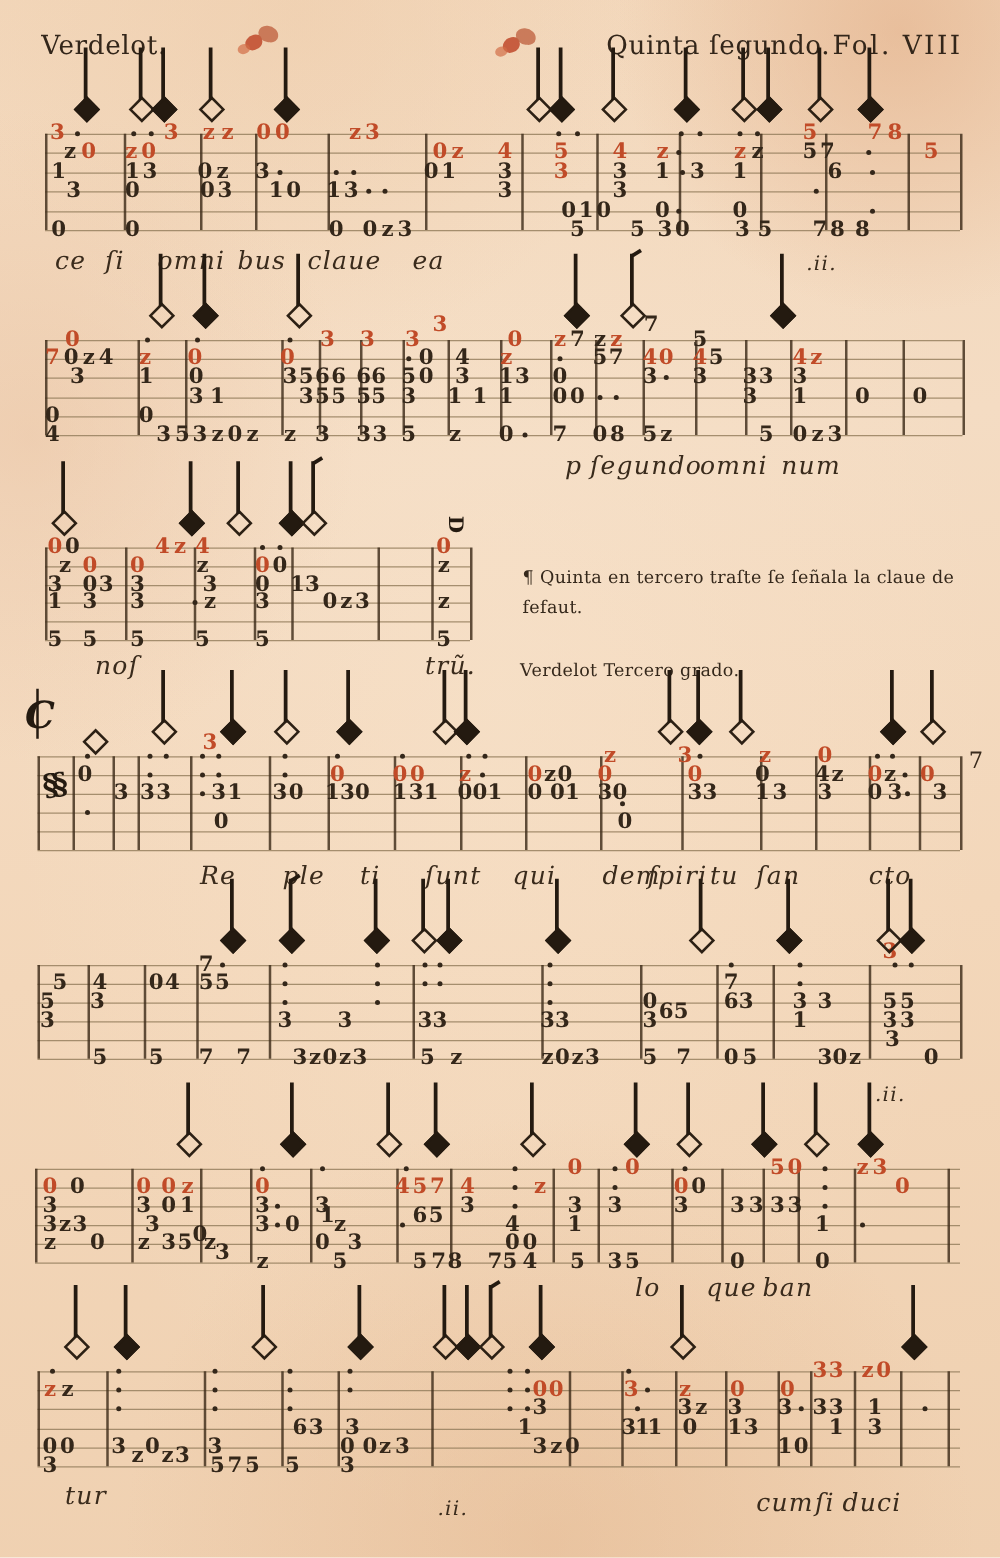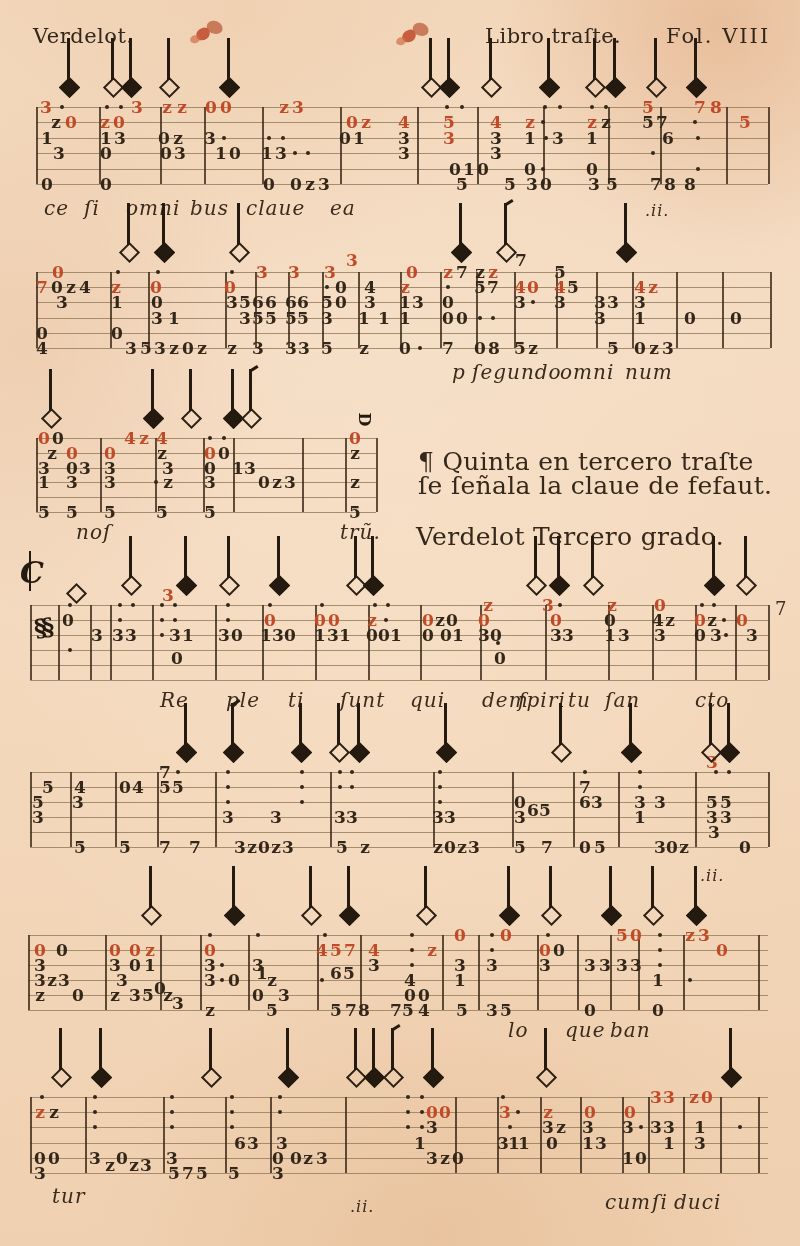--- a/index.html
+++ b/index.html
@@ -30,37 +30,37 @@
         transform:translate(-50%,-50%);}
   .notehead{position:absolute;width:11px;height:11px;transform:rotate(45deg);}
   .notehead.hollow{border:2px solid #2c2014;background:transparent;}
   .notehead.filled{background:#241a10;border:2px solid #241a10;}
   .notestem{position:absolute;width:2.5px;background:#241a10;}
   .noteflag{position:absolute;width:8px;height:3px;background:#241a10;
             transform:rotate(-32deg);transform-origin:left center;}
   .lyric{position:absolute;font-size:20px;font-style:italic;color:#3a2b1c;
          letter-spacing:1px;white-space:nowrap;}
   .lyric.small{font-size:16px;}
-  .sidetext{position:absolute;font-size:25px;color:#35281b;line-height:24px;letter-spacing:.3px;}
+  .sidetext{position:absolute;font-size:14px;color:#35281b;line-height:24px;letter-spacing:.3px;}
   .mensur{position:absolute;font-size:30px;font-weight:bold;color:#241a10;font-style:italic;}
   .mensur i{position:absolute;left:9px;top:-4px;width:2px;height:40px;background:#241a10;}
   .clefsign{position:absolute;font-size:24px;font-weight:bold;color:#241a10;
             transform:rotate(-8deg);letter-spacing:-5px;}
   .endsign{position:absolute;font-size:16px;font-weight:bold;color:#241a10;
            transform:rotate(90deg);}
   .marginnum{position:absolute;font-size:18px;color:#3a2b1c;}
 </style>
 </head>
 <body>
 
 <div id="page">
   <span class="hdr" style="left:33px;">Verdelot.</span>
   <span class="orn" style="left:196px;top:28px;"></span>
   <span class="orn" style="left:402px;top:30px;"></span>
-  <span class="hdr" style="left:485px;">Libro traſte.</span>
+  <span class="hdr" style="left:485px;">Quinta ſegundo.</span>
   <span class="hdr" style="left:666px;letter-spacing:2px;">Fol. VIII</span>
 
   <div class="sidetext" style="left:418px;top:450px;width:362px;">¶ Quinta en tercero traſte ſe ſeñala la claue de fefaut.</div>
   <div class="sidetext" style="left:416px;top:525px;width:350px;">Verdelot Tercero grado.</div>
 
   <span class="marginnum" style="left:775px;top:598px;">7</span>
 <div class="staffline" style="left: 36px; top: 107px; width: 732px;"></div>
     <div class="staffline" style="left: 36px; top: 122.4px; width: 732px;"></div>
     <div class="staffline" style="left: 36px; top: 137.8px; width: 732px;"></div>
     <div class="staffline" style="left: 36px; top: 153.2px; width: 732px;"></div>

